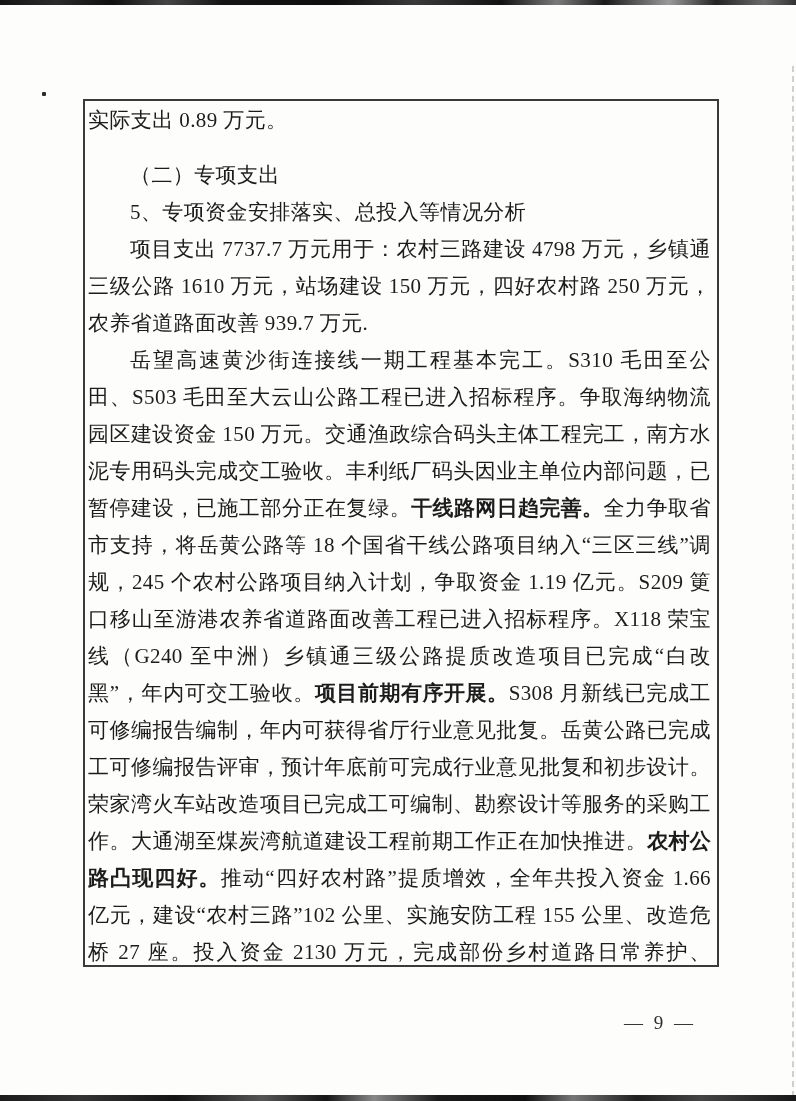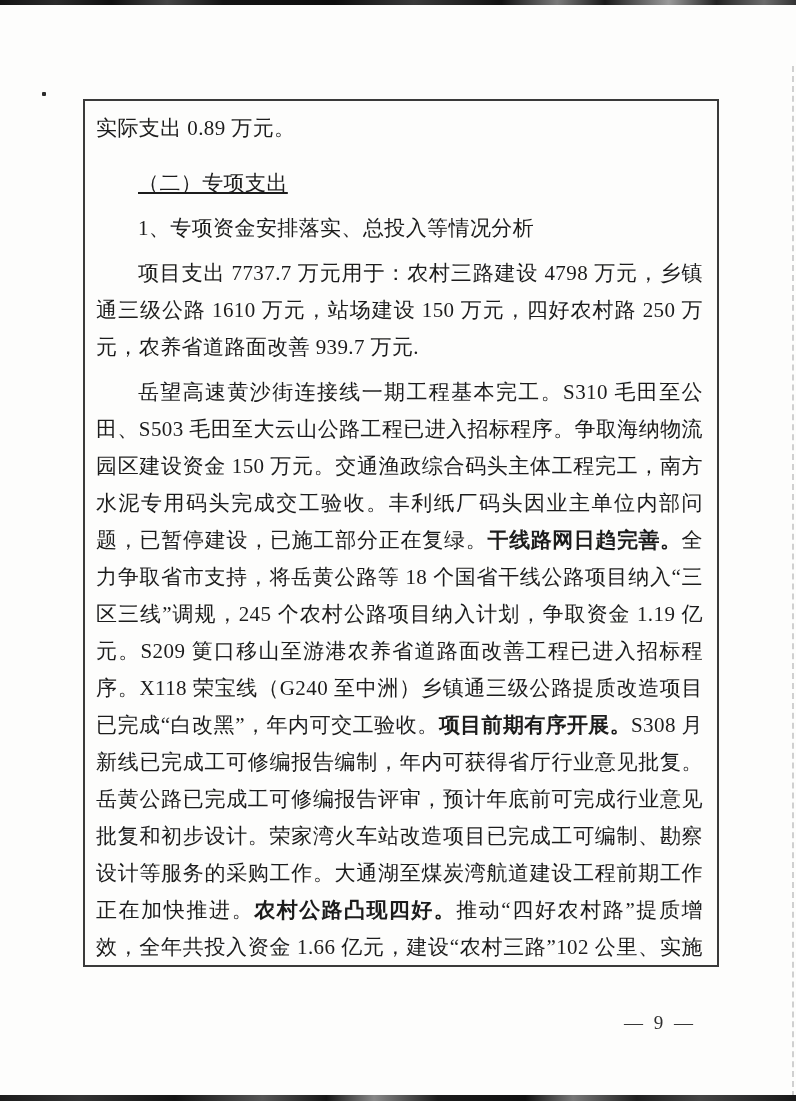--- a/index.html
+++ b/index.html
@@ -37,29 +37,29 @@
   
   .doc-box {
     position: absolute; left: 83px; top: 99px;
     width: 623px; height: 863px;
     padding: 1px 6px 0 3px;
     border: 2px solid #3a3a3a;
     overflow: hidden;
     background: transparent;
   }
   .doc-box p {
-    margin: 8px;
+    margin: 0;
     font-size: 21px;
     line-height: 37px;
     letter-spacing: 0.4px;
     color: #1c1c1c;
     text-align: justify;
   }
   .indent { text-indent: 42px; }
-  .gap-before { margin-top: 18px !important; text-decoration: underline; }
+  .gap-before { margin-top: 18px !important; }
   .em-b {
     font-weight: bold;
     font-family: Liberation Serif, serif;
     letter-spacing: 0.2px;
   }
   .page-number {
     position: absolute; left: 624px; top: 1012px;
     font-size: 19px; letter-spacing: 3px;
     color: #2e2e2e;
     font-family: "Liberation Serif", "DejaVu Serif", serif;
@@ -74,21 +74,21 @@
   <div class="scan-top"></div>
   <div class="speck"></div>
   <div class="edge-right"></div>
 
   <div class="doc-box">
 
     <p>实际支出 0.89 万元。</p>
 
     <p class="indent gap-before">（二）专项支出</p>
 
-    <p class="indent">1、专项资金安排落实、总投入等情况分析</p>
+    <p class="indent">5、专项资金安排落实、总投入等情况分析</p>
 
     <p class="indent">项目支出 7737.7 万元用于：农村三路建设 4798 万元，乡镇通三级公路 1610 万元，站场建设 150 万元，四好农村路 250 万元，农养省道路面改善 939.7 万元.</p>
 
 
     <p class="indent"><span>岳望高速黄沙街连接线一期工程基本完工。S310 毛田至公田、S503 毛田至大云山公路工程已进入招标程序。争取海纳物流园区建设资金 150 万元。交通渔政综合码头主体工程完工，南方水泥专用码头完成交工验收。丰利纸厂码头因业主单位内部问题，已暂停建设，已施工部分正在复绿。</span><span class="em-b">干线路网日趋完善。</span><span>全力争取省市支持，将岳黄公路等 18 个国省干线公路项目纳入“三区三线”调规，245 个农村公路项目纳入计划，争取资金 1.19 亿元。S209 筻口移山至游港农养省道路面改善工程已进入招标程序。X118 荣宝线（G240 至中洲）乡镇通三级公路提质改造项目已完成“白改黑”，年内可交工验收。</span><span class="em-b">项目前期有序开展。</span><span>S308 月新线已完成工可修编报告编制，年内可获得省厅行业意见批复。岳黄公路已完成工可修编报告评审，预计年底前可完成行业意见批复和初步设计。荣家湾火车站改造项目已完成工可编制、勘察设计等服务的采购工作。大通湖至煤炭湾航道建设工程前期工作正在加快推进。</span><span class="em-b">农村公路凸现四好。</span><span>推动“四好农村路”提质增效，全年共投入资金 1.66 亿元，建设“农村三路”102 公里、实施安防工程 155 公里、改造危桥 27 座。投入资金 2130 万元，完成部份乡村道路日常养护、184.88 公里农村公路修复性养护和预防性养护，修复水毁线路 22 条，农村公路养护考评全市第 2 名，有望进入全省前 20 位。</span></p>
 
   </div>
 
   <div class="page-number">— 9 —</div>
 

